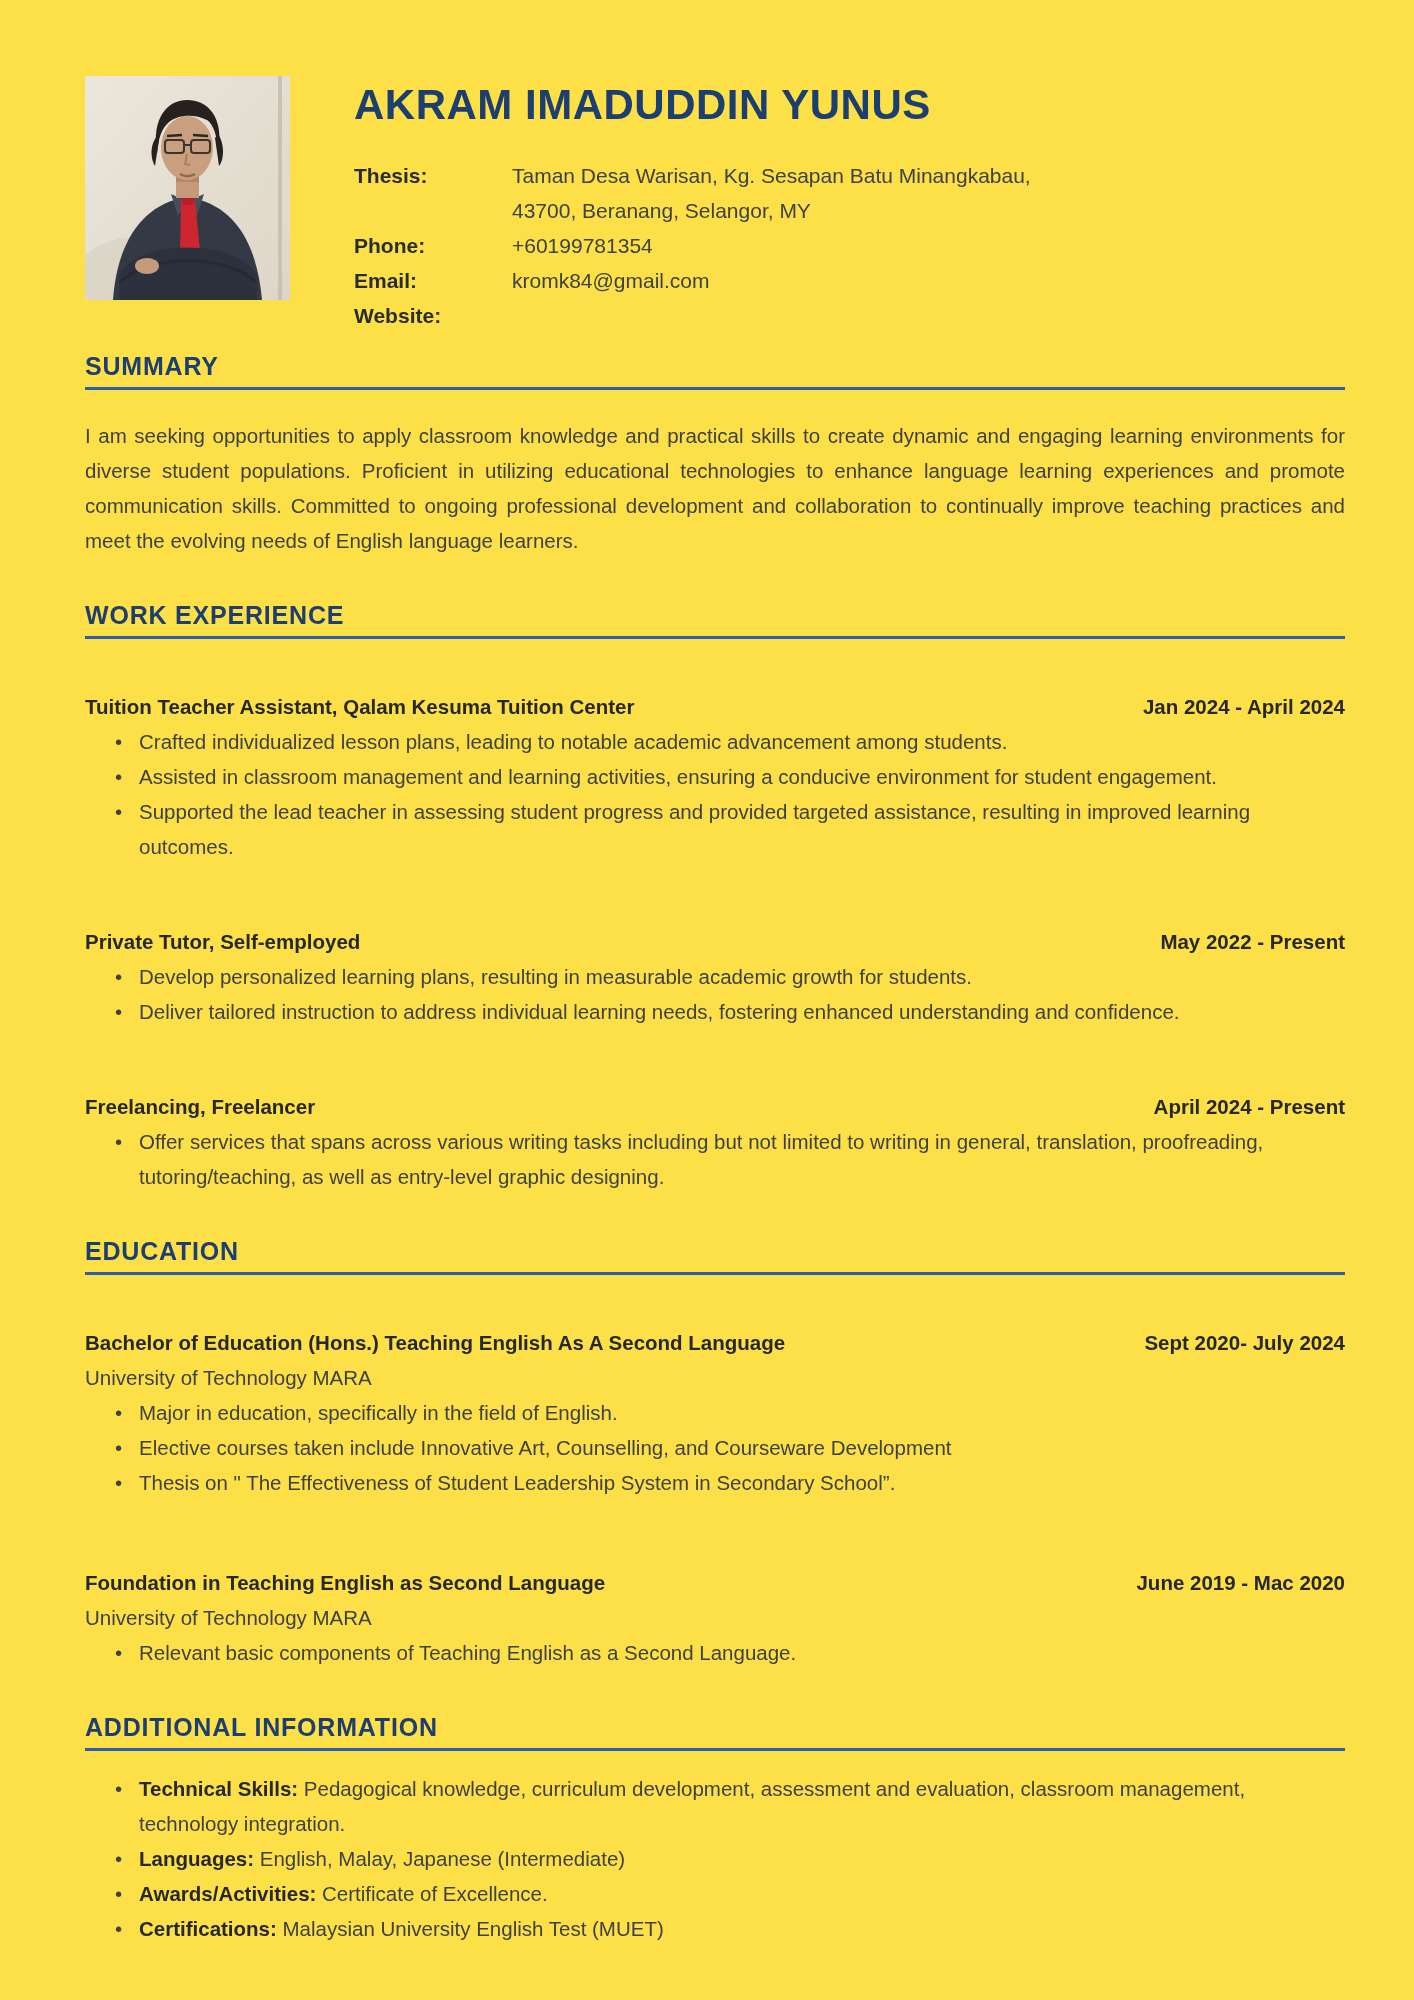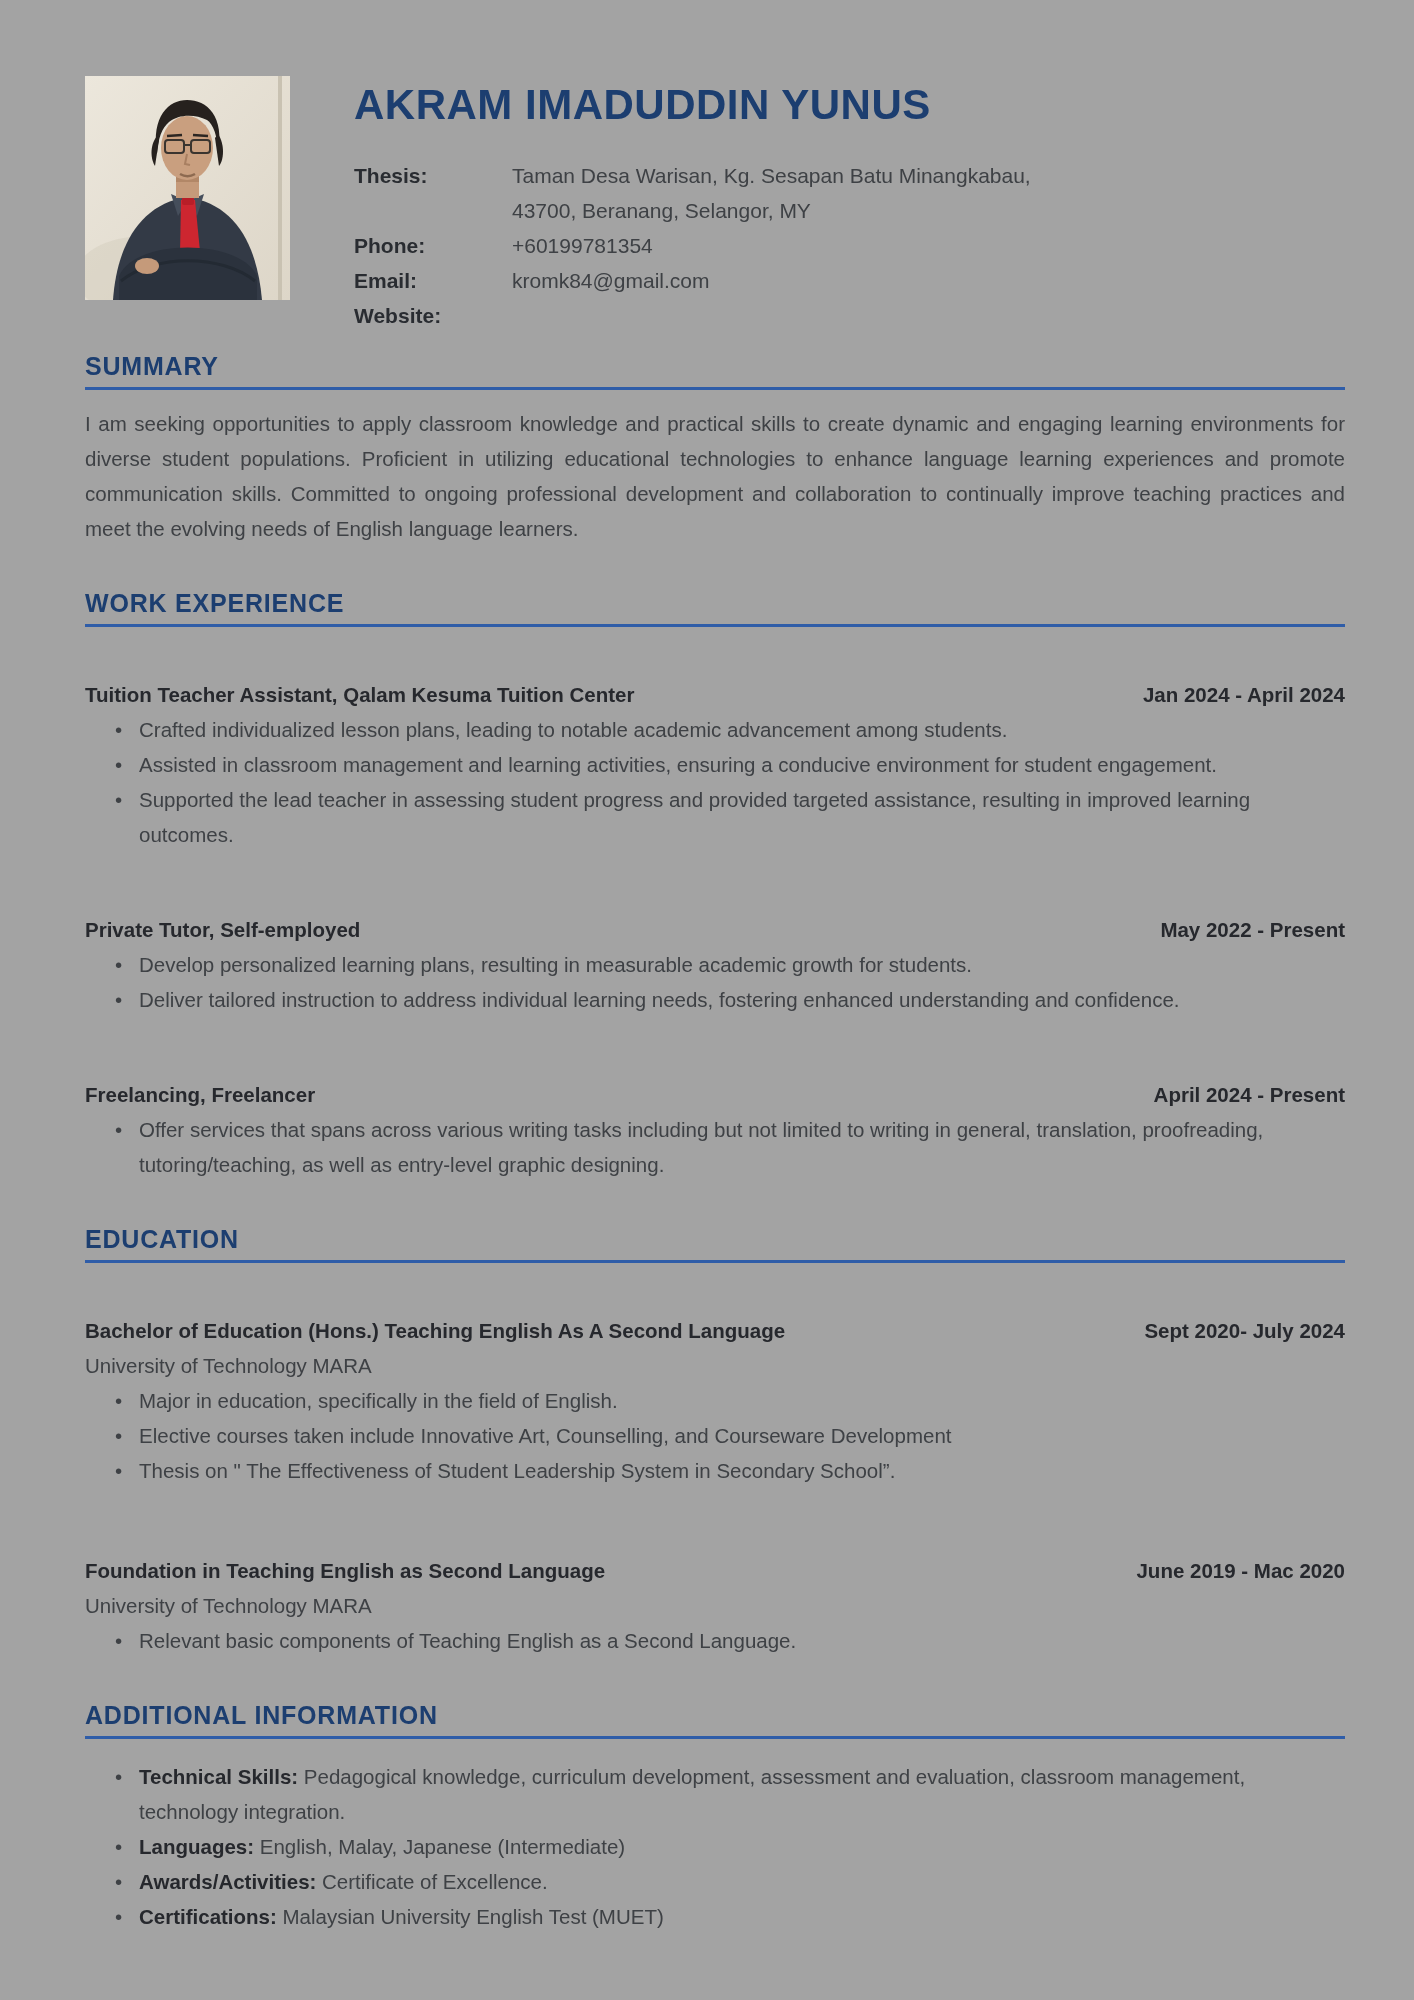--- a/index.html
+++ b/index.html
@@ -6,21 +6,21 @@
   html, body { margin: 0; padding: 0; background: #ffffff; }
   body {
     width: 1414px; height: 2000px;
     font-family: "Liberation Sans", "DejaVu Sans", sans-serif;
     color: #3e4145;
     -webkit-font-smoothing: antialiased;
   }
   .page {
     width: 1414px; height: 2000px;
     padding: 76px 69px 0 85px;
-    background: #a3a3a3;
+    background: #fde047;
     overflow: hidden;
   }
   
   .header { display: flex; }
   .photo-frame {
     width: 205px; height: 224px; flex: none;
     overflow: hidden;
   }
   .photo-frame svg { display: block; }
   .header-right { margin-left: 64px; flex: 1; min-width: 0; }
@@ -40,21 +40,21 @@
   .section-heading {
     font-size: 25px; font-weight: 700; letter-spacing: 0.8px;
     line-height: 30px; color: #1c3e70;
   }
   .section-rule {
     border: none; height: 0;
     border-top: 3px solid #2f5da8;
     margin: 6px 0 0 0;
   }
   .summary-text {
-    margin-top: 16px;
+    margin-top: 28px;
     font-size: 20.5px; line-height: 35px;
     text-align: justify;
   }
   
   .entry { margin-top: 20px; }
   .entry + .entry { margin-top: 30px; }
   .edu-entry + .edu-entry { margin-top: 35px; }
   .entry-header {
     display: flex; justify-content: space-between; align-items: baseline;
     font-size: 20.5px; font-weight: 700; line-height: 35px; color: #26282d;

